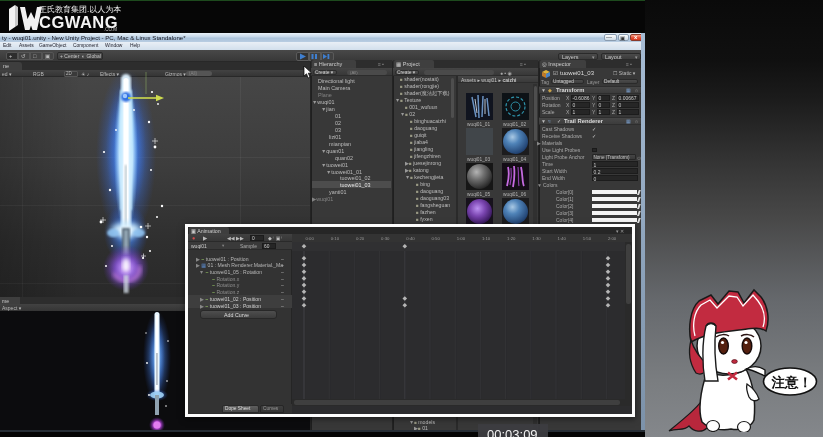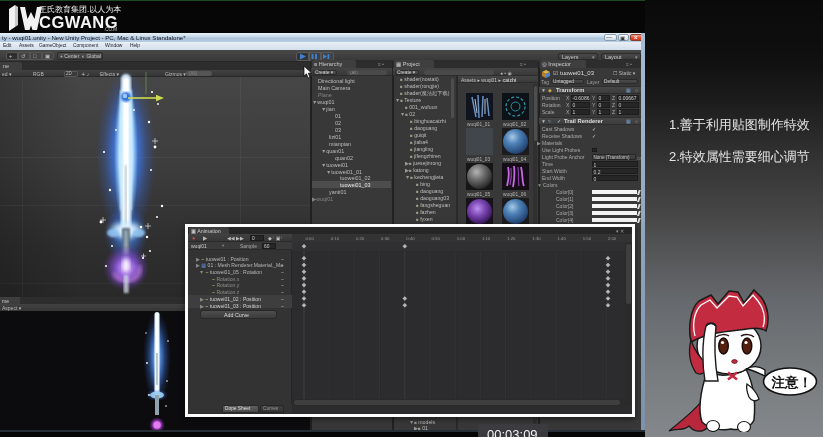--- a/index.html
+++ b/index.html
@@ -474,22 +474,20 @@
   <div class="t" style="left:556px;top:217px;">Color[4]</div>
       <div class="abs" style="left:592px;top:217.5px;width:45px;height:4.5px;background:#f4f4f4;"></div>
       <div class="abs" style="left:638px;top:217.5px;width:1.5px;height:4.5px;background:#ddd;transform:skewX(-20deg);"></div>
 </div>
 
 <div class="abs" style="left:641px;top:33px;width:4px;height:398px;background:linear-gradient(180deg,#a6bcd4,#7c92aa);"></div>
 <div class="abs" style="left:0;top:430px;width:645px;height:2px;background:#272e36;"></div>
 <div class="abs" style="left:0;top:432px;width:823px;height:5px;background:#050505;"></div>
 
 <div class="abs" style="left:645px;top:0;width:178px;height:437px;background:linear-gradient(180deg,#0a0a0a 0%,#101010 14%,#1c1c1c 23%,#343434 37%,#484848 50%,#66696d 69%,#7a7d80 87%,#84878b 100%);"></div>
-<div class="t" style="left:669px;top:115.7px;font-size:13px;color:#e4e4e4;">1.善于利用贴图制作特效</div>
-<div class="t" style="left:669px;top:147.7px;font-size:13px;color:#e4e4e4;">2.特效属性需要细心调节</div>
 
 <svg class="abs" style="left:645px;top:280px;" width="178" height="152" viewBox="0 0 178 152">
 
   <path d="M63,112 C55,126 40,138 24,151 C33,148 39,151 44,146 C49,152 57,153 62,148 C65,136 65,124 63,112 Z" fill="#b8273c" stroke="#1a1a1a" stroke-width="1.2"></path>
 
   <path d="M62,92 C55,112 53,131 57,142 C64,149 78,151 86,149 C97,151 106,147 109,140 C111,120 108,103 101,89 C89,96 74,97 62,92 Z" fill="#ffffff" stroke="#1a1a1a" stroke-width="1.5"></path>
 
   <path d="M102,104 C108,108 112,113 114,119 C111,122 106,121 104,117 C102,112 101,108 102,104 Z" fill="#ffffff" stroke="#1a1a1a" stroke-width="1.3"></path>
 
   <ellipse cx="68" cy="146" rx="6.5" ry="5.5" fill="#fff" stroke="#1a1a1a" stroke-width="1.2"></ellipse>

